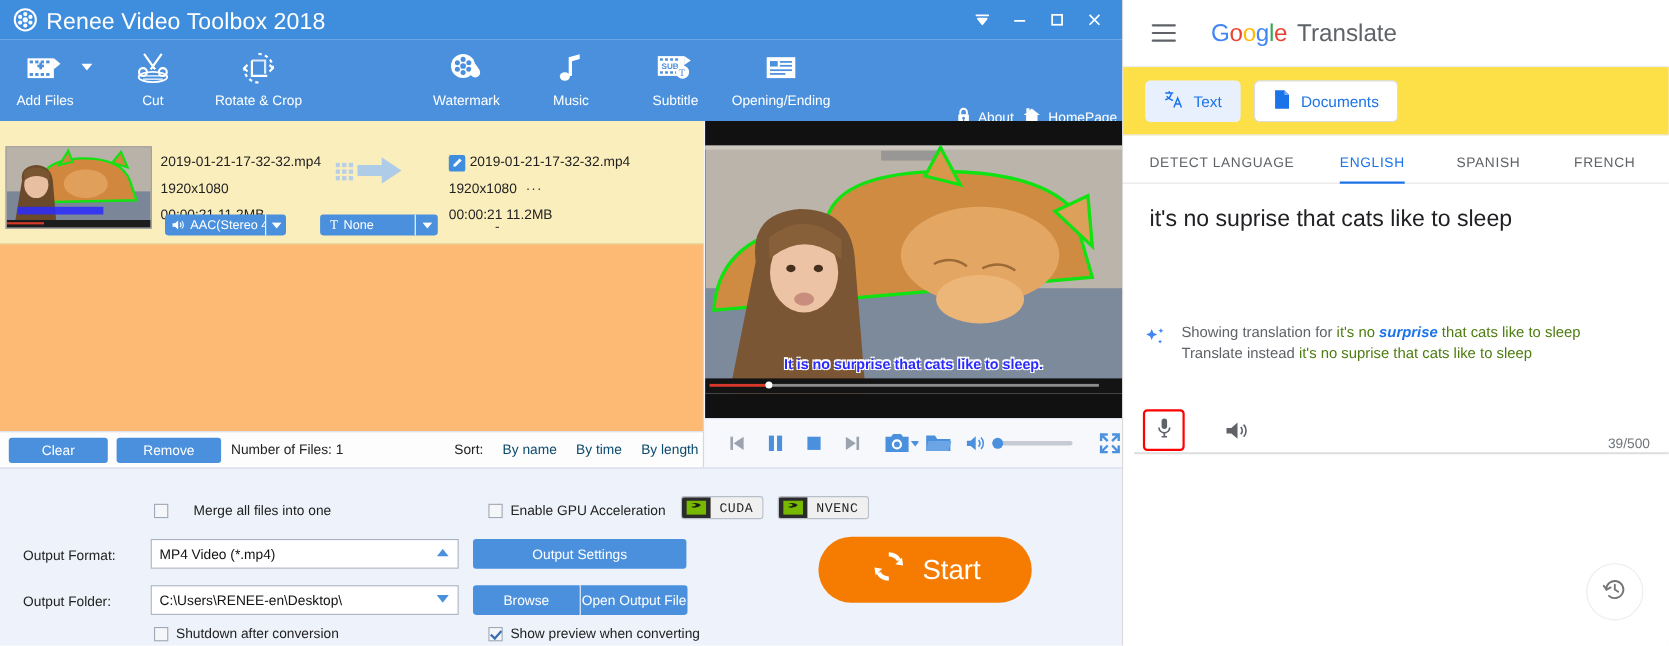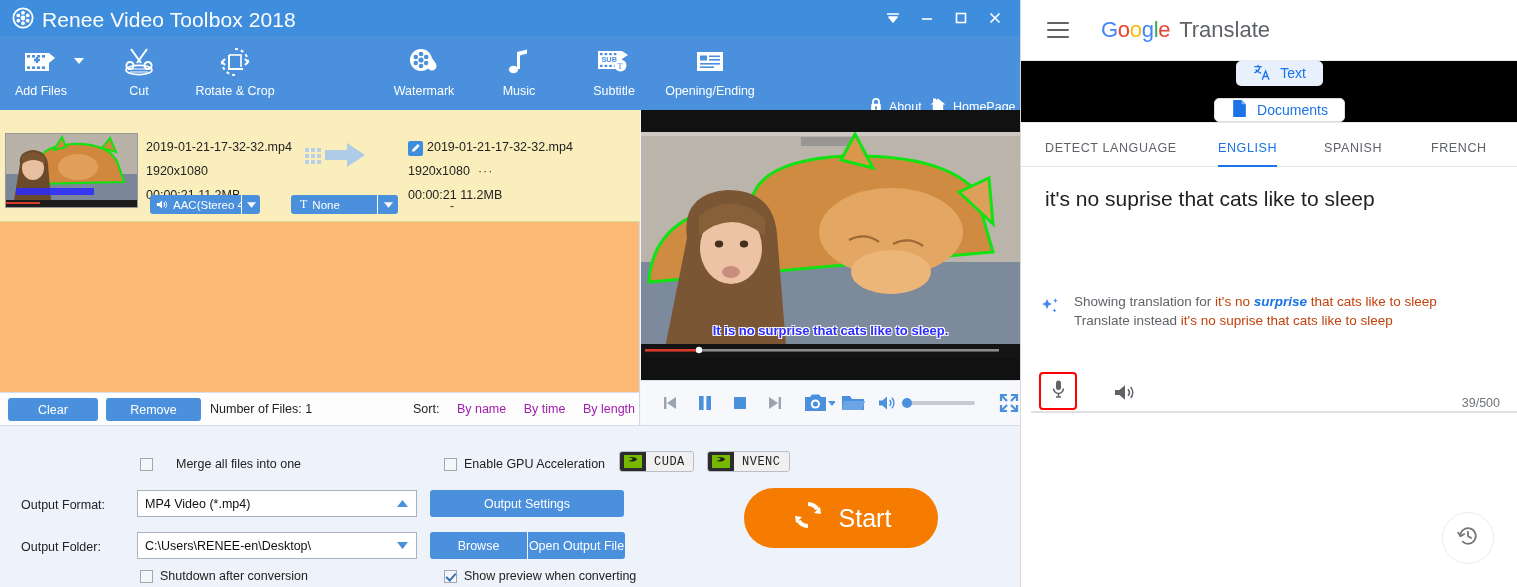--- a/index.html
+++ b/index.html
@@ -94,21 +94,21 @@
   .list-bottom {
     position: absolute; left: 0; top: 392px; width: 640px; height: 33px;
     background: #fdfdfd; border-top: 1px solid #d8dee8; border-right: 1px solid #cfd8e6;
   }
   .btn-blue {
     background: #4a90dd; color: #fff; border: none; border-radius: 3px;
     font-size: 12.5px; font-family: inherit; cursor: pointer;
   }
   .nof { position: absolute; left: 210px; top: 9px; font-size: 12.5px; color: #222; }
   .sortbar { position: absolute; left: 413px; top: 9px; font-size: 12.5px; color: #222; }
-  .sortlink { margin-left: 14px; cursor: pointer; color: #a21caf; }
+  .sortlink { margin-left: 14px; cursor: pointer; color: #0c4a6e; }
 
   
   .preview {
     position: absolute; left: 641px; top: 110px; width: 379px; height: 270px;
     background: #111; overflow: hidden;
   }
   .pv-video { position: absolute; left: 0; top: 22px; width: 379px; height: 226px; overflow: hidden; }
   .pv-sub {
     position: absolute; left: 0; bottom: 42px; width: 379px; text-align: center;
     font-size: 13px; font-weight: bold; color: #2a2aff;
@@ -173,23 +173,22 @@
     display: flex; align-items: center; border-bottom: 1px solid #ebebeb;
   }
   .hamburger { margin-left: 26px; width: 22px; cursor: pointer; }
   .hamburger span { display: block; height: 2px; background: #5f6368; margin: 5px 0; border-radius: 1px; }
   .g-logo { margin-left: 32px; font-size: 22px; letter-spacing: -.3px; }
   .g-logo span { font-family: "Liberation Sans", sans-serif; }
   .g-translate-word { font-size: 22px; color: #5f6368; margin-left: 9px; }
 
   .gt-modes {
     position: absolute; left: 0; top: 61px; width: 497px; height: 62px;
-    background: #000000; display: flex; align-items: center; gap: 12px; padding-left: 20px;
+    background: #fde047; display: flex; align-items: center; gap: 12px; padding-left: 20px;
     border-bottom: 1px solid #e8e8e8;
-    flex-direction: column;
   }
   .mode-btn {
     height: 38px; border-radius: 5px; display: flex; align-items: center; gap: 9px;
     padding: 0 16px; font-size: 14px; cursor: pointer;
   }
   .mode-btn.active { background: #e8f0fe; color: #1a73e8; border: 1px solid transparent; }
   .mode-btn.idle { background: #fff; color: #1a73e8; border: 1px solid #dadce0; }
 
   .gt-langs {
     position: absolute; left: 0; top: 123px; width: 497px; height: 44px;
@@ -205,21 +204,21 @@
   }
   .gt-input {
     position: absolute; left: 24px; top: 185px; width: 450px;
     font-size: 21px; color: #202124; line-height: 1.35; cursor: text;
   }
   .gt-suggest {
     position: absolute; left: 1040px; top: 292px; width: 470px;
     display: flex; gap: 12px;
   }
   .sug-line { font-size: 13.5px; color: #5f6368; line-height: 19px; white-space: nowrap; }
-  .sug-blue { color: #c2410c; cursor: pointer; }
+  .sug-blue { color: #4d7c0f; cursor: pointer; }
   .sug-bold { font-weight: bold; font-style: italic; color: #1a73e8; }
   .gt-actions {
     position: absolute; left: 0; top: 356px; width: 497px; height: 54px;
     display: flex; align-items: flex-end;
   }
   .mic-btn {
     margin-left: 18px; width: 38px; height: 38px; border-radius: 4px;
     display: flex; align-items: center; justify-content: center;
     border: 2px solid #ff0000; background: #fff; cursor: pointer;
   }

